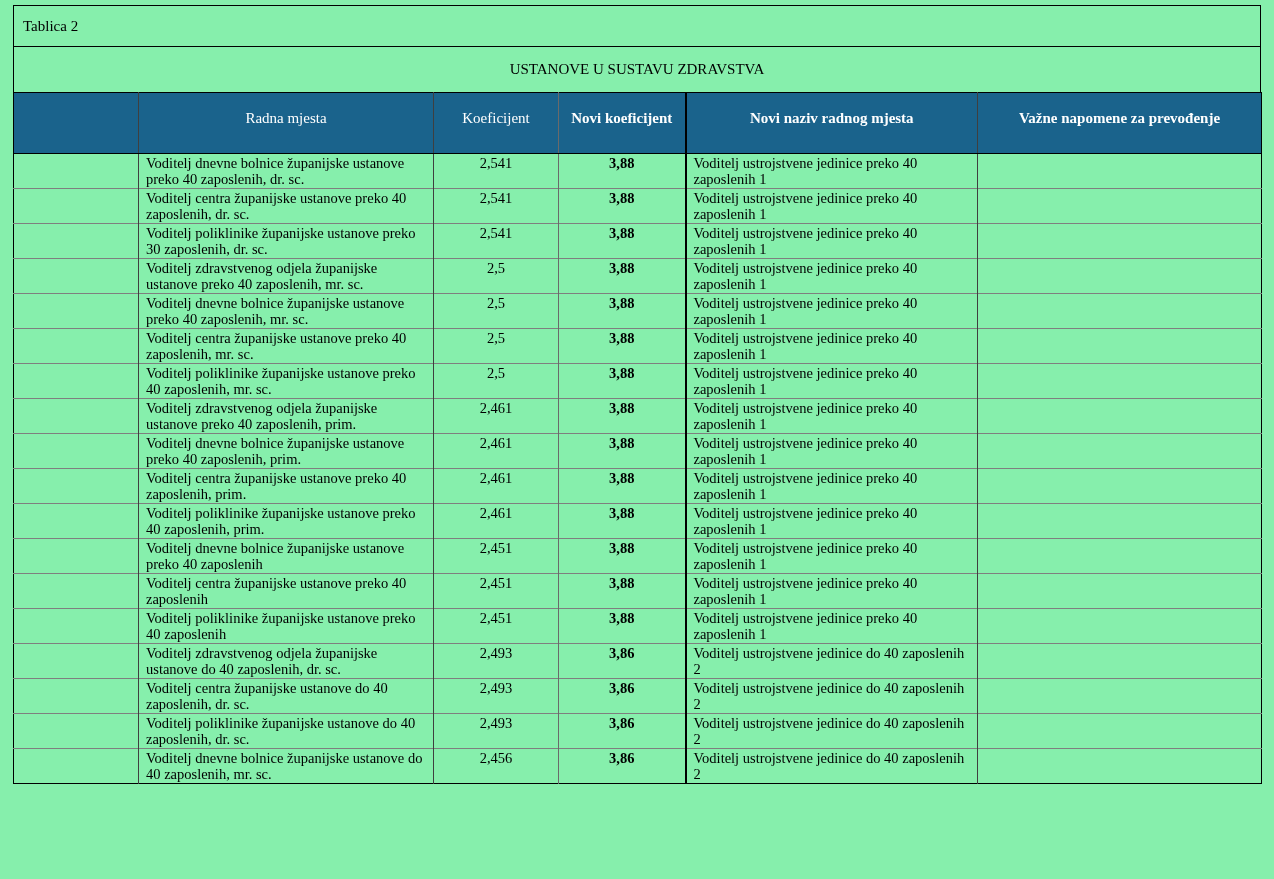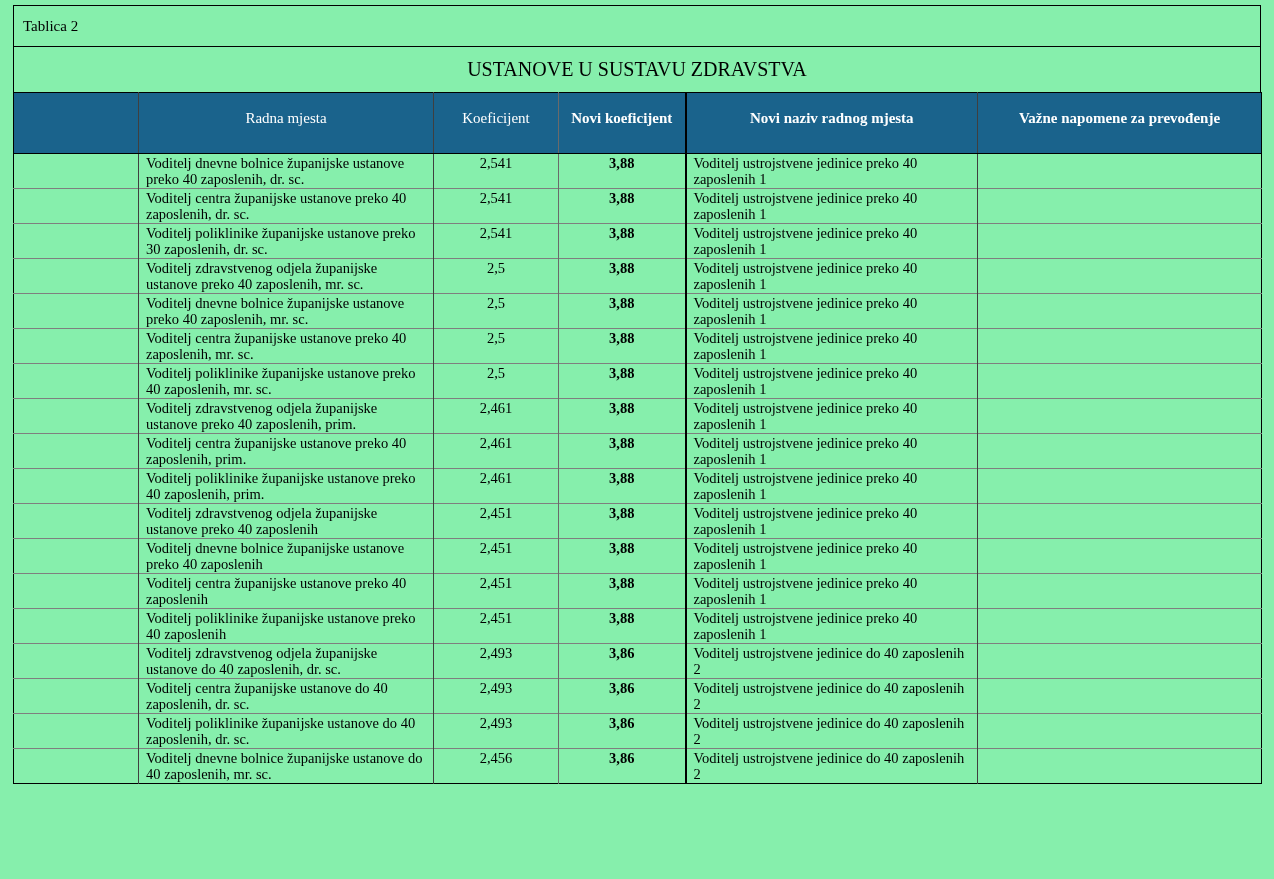--- a/index.html
+++ b/index.html
@@ -10,21 +10,21 @@
   }
   .doc { position:absolute; left:13px; top:5px; width:1248px; }
 
   .tablica-box {
     box-sizing:border-box; height:42px; border:1px solid #000;
     display:flex; align-items:center; padding-left:9px; font-size:15px;
   }
   .title-row {
     box-sizing:border-box; height:45px;
     border-left:1px solid #000; border-right:1px solid #000;
-    display:flex; align-items:center; justify-content:center; font-size:20px;
+    display:flex; align-items:center; justify-content:center; font-size:15px;
   }
 
   table.main {
     border-collapse:collapse; table-layout:fixed; width:1248px;
     border:1px solid #000;
   }
   thead th {
     background:#1A638C; color:#fff; font-weight:normal; font-size:15px;
     vertical-align:top; padding-top:17px; height:42px; text-align:center;
     border-bottom:1px solid #000;
@@ -136,38 +136,38 @@
           <tr>
     <td></td>
     <td class="b1">Voditelj zdravstvenog odjela županijske ustanove preko 40 zaposlenih, prim.</td>
     <td class="b2 num">2,461</td>
     <td class="b3 num">3,88</td>
     <td class="b4">Voditelj ustrojstvene jedinice preko 40 zaposlenih 1</td>
     <td class="b5"></td>
   </tr>
           <tr>
     <td></td>
+    <td class="b1">Voditelj dnevne bolnice županijske ustanove preko 40 zaposlenih, prim.</td>
+    <td class="b2 num">2,461</td>
+    <td class="b3 num">3,88</td>
+    <td class="b4">Voditelj ustrojstvene jedinice preko 40 zaposlenih 1</td>
+    <td class="b5"></td>
+  </tr>
+          <tr>
+    <td></td>
     <td class="b1">Voditelj centra županijske ustanove preko 40 zaposlenih, prim.</td>
     <td class="b2 num">2,461</td>
     <td class="b3 num">3,88</td>
     <td class="b4">Voditelj ustrojstvene jedinice preko 40 zaposlenih 1</td>
     <td class="b5"></td>
   </tr>
           <tr>
     <td></td>
     <td class="b1">Voditelj poliklinike županijske ustanove preko 40 zaposlenih, prim.</td>
     <td class="b2 num">2,461</td>
-    <td class="b3 num">3,88</td>
-    <td class="b4">Voditelj ustrojstvene jedinice preko 40 zaposlenih 1</td>
-    <td class="b5"></td>
-  </tr>
-          <tr>
-    <td></td>
-    <td class="b1">Voditelj zdravstvenog odjela županijske ustanove preko 40 zaposlenih</td>
-    <td class="b2 num">2,451</td>
     <td class="b3 num">3,88</td>
     <td class="b4">Voditelj ustrojstvene jedinice preko 40 zaposlenih 1</td>
     <td class="b5"></td>
   </tr>
           <tr>
     <td></td>
     <td class="b1">Voditelj dnevne bolnice županijske ustanove preko 40 zaposlenih</td>
     <td class="b2 num">2,451</td>
     <td class="b3 num">3,88</td>
     <td class="b4">Voditelj ustrojstvene jedinice preko 40 zaposlenih 1</td>

